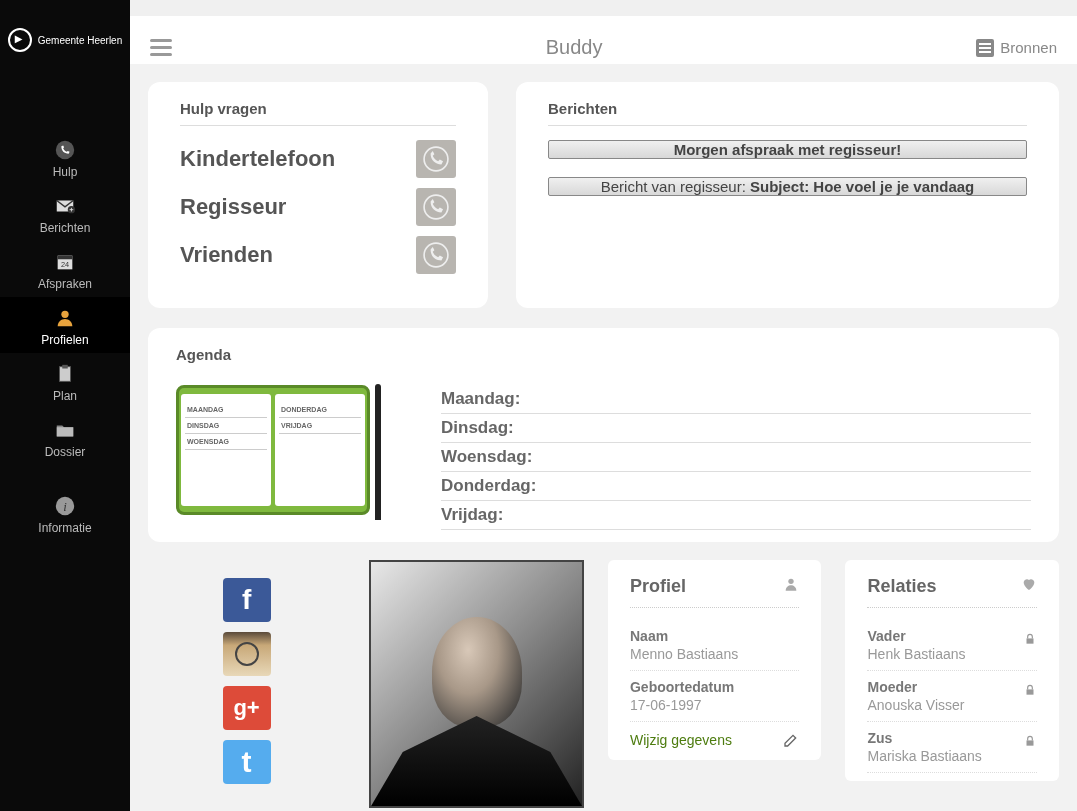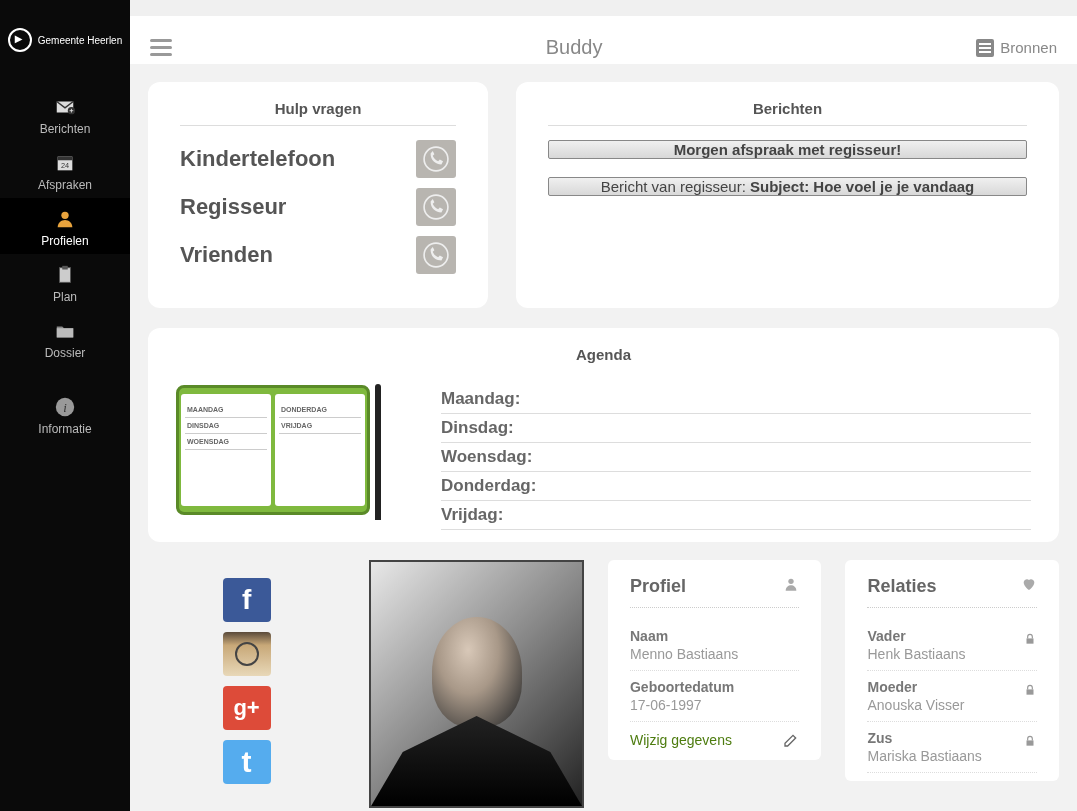--- a/index.html
+++ b/index.html
@@ -22,21 +22,21 @@
   color: #ddd;
   display: flex;
   flex-direction: column;
   align-items: center;
   padding-top: 8px;
 }
 .logo {
   display: flex;
   align-items: center;
   gap: 6px;
-  margin-bottom: 34px;
+  margin-bottom: 77px;
   margin-top: 20px;
 }
 .logo-mark {
   width: 24px; height: 24px;
   border: 2px solid #fff;
   border-radius: 50%;
   position: relative;
 }
 .logo-mark::after {
   content: "▶";
@@ -143,21 +143,20 @@
   margin-bottom: 20px;
 }
 .card {
   background: #fff;
   border-radius: 12px;
   padding: 18px 32px 24px;
 }
 .card-hulp { width: 340px; }
 .card-berichten { flex: 1; }
 .card-title {
-  text-align: center;
   font-size: 15px;
   font-weight: 600;
   color: #555;
   border-bottom: 1px solid #ddd;
   padding-bottom: 8px;
   margin-bottom: 14px;
 }
 .hulp-row {
   display: flex;
   align-items: center;
@@ -365,20 +364,27 @@
 <body>
 
 <div class="sidebar">
   <div class="logo">
     <div class="logo-mark"></div>
     <div class="logo-text">Gemeente Heerlen</div>
   </div>
 
   <div class="nav-item">
     <svg class="nav-icon" viewBox="0 0 24 24">
+        <circle cx="12" cy="12" r="10" fill="#555"></circle>
+        <path d="M8 8c0 5 3 8 8 8l1-2-2-1-1 1c-2-1-3-2-4-4l1-1-1-2z" fill="#fff"></path>
+      </svg>
+    <span class="nav-label">Hulp</span>
+  </div>
+  <div class="nav-item">
+    <svg class="nav-icon" viewBox="0 0 24 24">
         <rect x="3" y="6" width="18" height="12" fill="#ddd"></rect>
         <path d="M3 6l9 7 9-7" stroke="#333" fill="none" stroke-width="1.5"></path>
         <circle cx="19" cy="16" r="4" fill="#333"></circle>
         <path d="M19 14v4m-2-2h4" stroke="#ddd" stroke-width="1"></path>
       </svg>
     <span class="nav-label">Berichten</span>
   </div>
   <div class="nav-item">
     <svg class="nav-icon" viewBox="0 0 24 24">
         <rect x="4" y="5" width="16" height="15" fill="#ddd"></rect>

